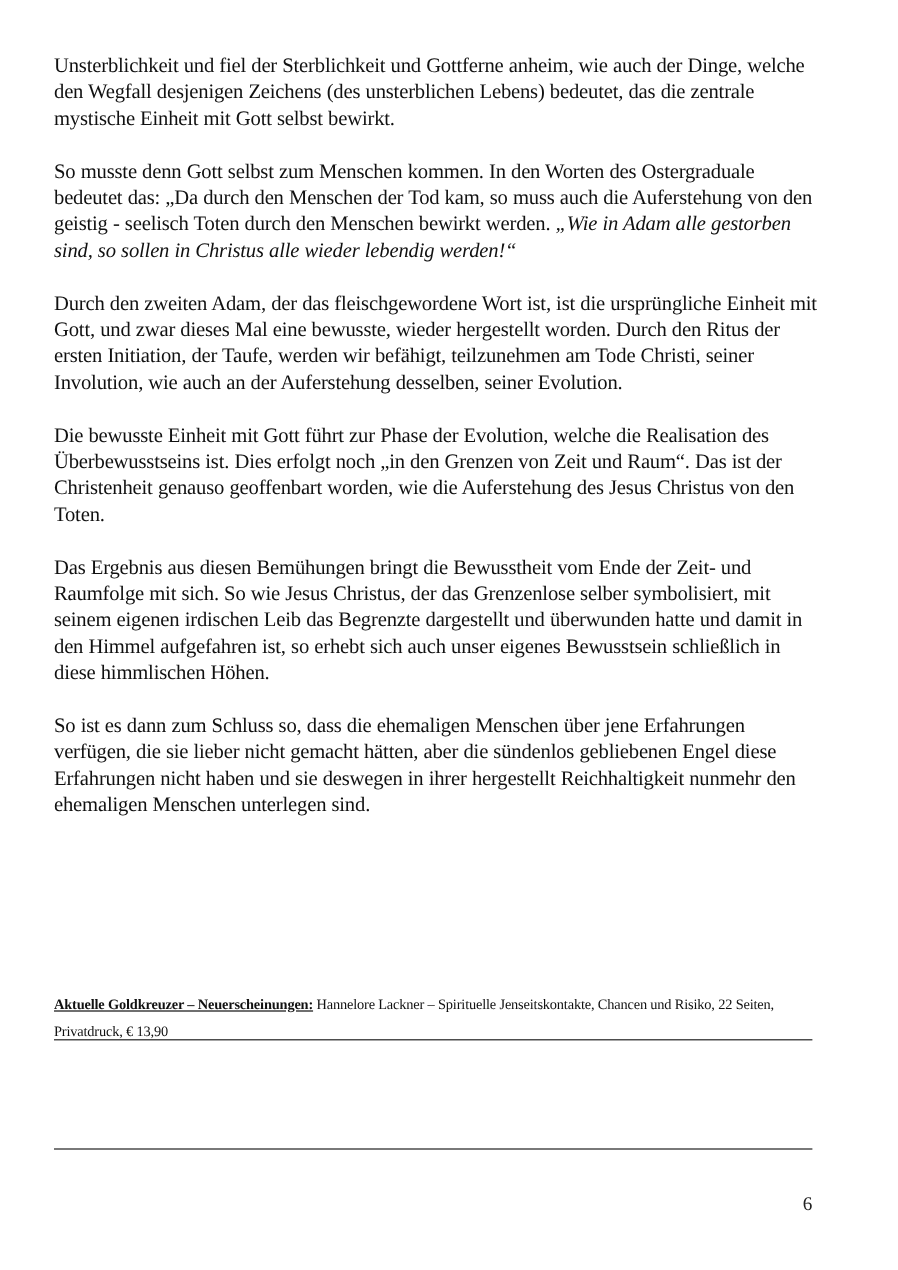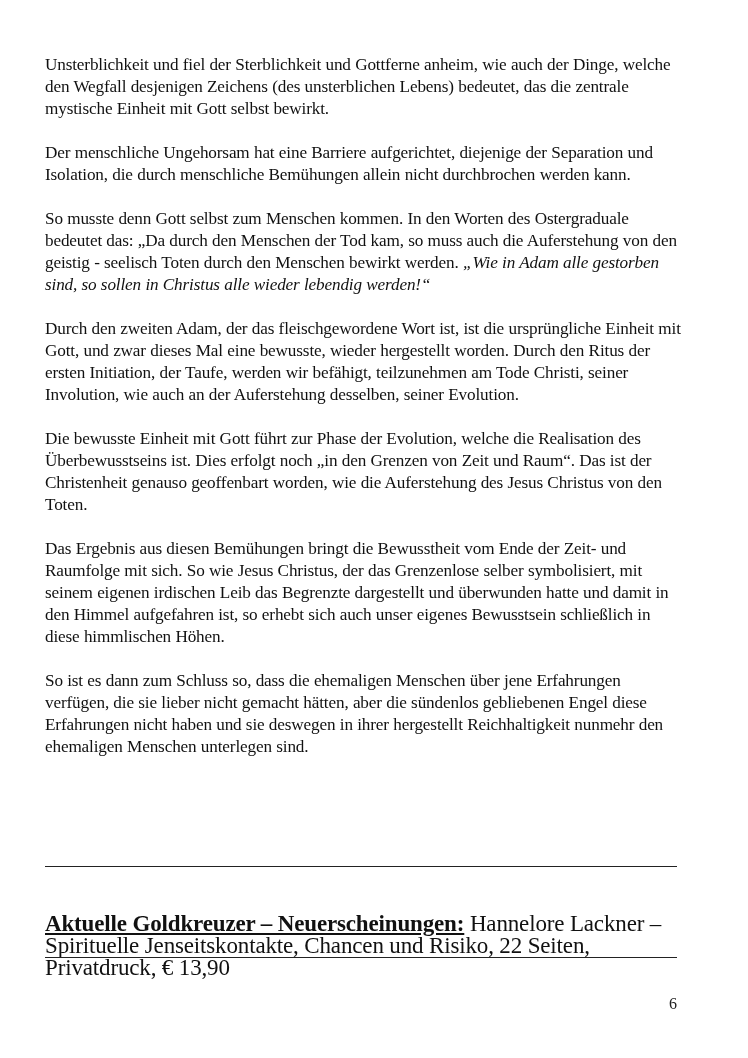--- a/index.html
+++ b/index.html
@@ -11,21 +11,21 @@
     width: 748px;
     height: 1058px;
     position: relative;
     overflow: hidden;
     font-family: "Liberation Serif", "DejaVu Serif", serif;
     color: #111111;
   }
   .page {
     position: absolute;
     left: 45px;
-    top: 54px;
+    top: 44px;
     width: 640px;
     font-family: Liberation Serif, serif;
   }
   .para {
     margin: 0 0 22px 0;
     font-size: 17.2px;
     line-height: 22px;
     letter-spacing: -0.15px;
     word-spacing: 0.2px;
   }
@@ -37,23 +37,23 @@
     left: 45px;
     width: 632px;
     height: 0;
     border-top: 1.2px solid #222222;
   }
   .rule.top { top: 866px; }
   .rule.bottom { top: 957px; }
   .footer-block {
     position: absolute;
     left: 45px;
-    top: 913px;
+    top: 826px;
     width: 640px;
-    font-size: 23px;
+    font-size: 12px;
     line-height: 22px;
     letter-spacing: -0.15px;
   }
   .footer-block .heading {
     font-weight: bold;
     text-decoration: underline;
   }
   .page-number {
     position: absolute;
     left: 669px;
@@ -61,23 +61,20 @@
     font-size: 16px;
     color: #222222;
   }
 </style>
 </head>
 <body>
 
 <div class="page">
   <p class="para">
     <span>Unsterblichkeit und fiel der Sterblichkeit und Gottferne anheim, wie auch der Dinge, welche den Wegfall desjenigen Zeichens (des unsterblichen Lebens) bedeutet, das die zentrale mystische Einheit mit Gott selbst bewirkt.</span>
-  </p>
-  <p class="para">
-    <span>Der menschliche Ungehorsam hat eine Barriere aufgerichtet, diejenige der Separation und Isolation, die durch menschliche Bemühungen allein nicht durchbrochen werden kann.</span>
   </p>
   <p class="para">
     <span>So musste denn Gott selbst zum Menschen kommen. In den Worten des Ostergraduale bedeutet das: „Da durch den Menschen der Tod kam, so muss auch die Auferstehung von den geistig - seelisch Toten durch den Menschen bewirkt werden. </span><em>„Wie in Adam alle gestorben sind, so sollen in Christus alle wieder lebendig werden!“</em>
   </p>
   <p class="para">
     <span>Durch den zweiten Adam, der das fleischgewordene Wort ist, ist die ursprüngliche Einheit mit Gott, und zwar dieses Mal eine bewusste, wieder hergestellt worden. Durch den Ritus der ersten Initiation, der Taufe, werden wir befähigt, teilzunehmen am Tode Christi, seiner Involution, wie auch an der Auferstehung desselben, seiner Evolution.</span>
   </p>
   <p class="para">
     <span>Die bewusste Einheit mit Gott führt zur Phase der Evolution, welche die Realisation des Überbewusstseins ist. Dies erfolgt noch „in den Grenzen von Zeit und Raum“. Das ist der Christenheit genauso geoffenbart worden, wie die Auferstehung des Jesus Christus von den Toten.</span>
   </p>

